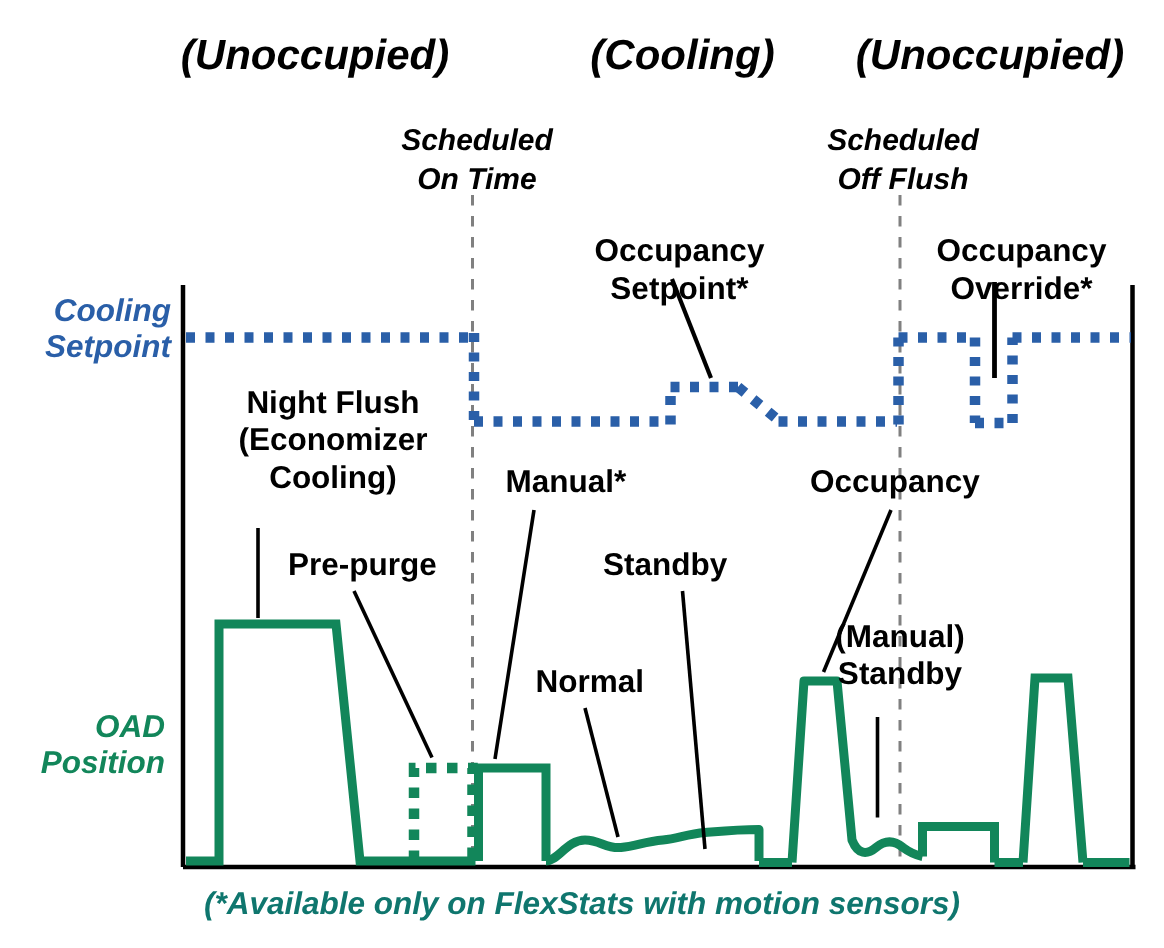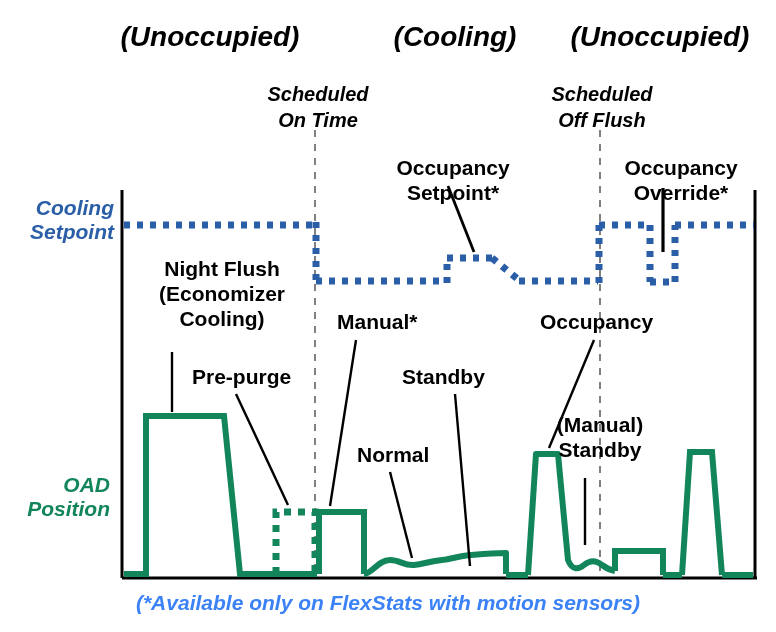--- a/index.html
+++ b/index.html
@@ -65,21 +65,21 @@
     line-height: 1.1;
   }
   .callout-c {
     text-align: center;
   }
   .footnote {
     font-size: 21px;
     font-style: italic;
     font-weight: bold;
     text-align: center;
-    color: #3b82f6;
+    color: #0f766e;
     width: 776px;
     left: 0;
   }
 </style>
 </head>
 <body>
 
 <div id="figure">
 
   <svg id="svg-layer" viewBox="0 0 776 632">

